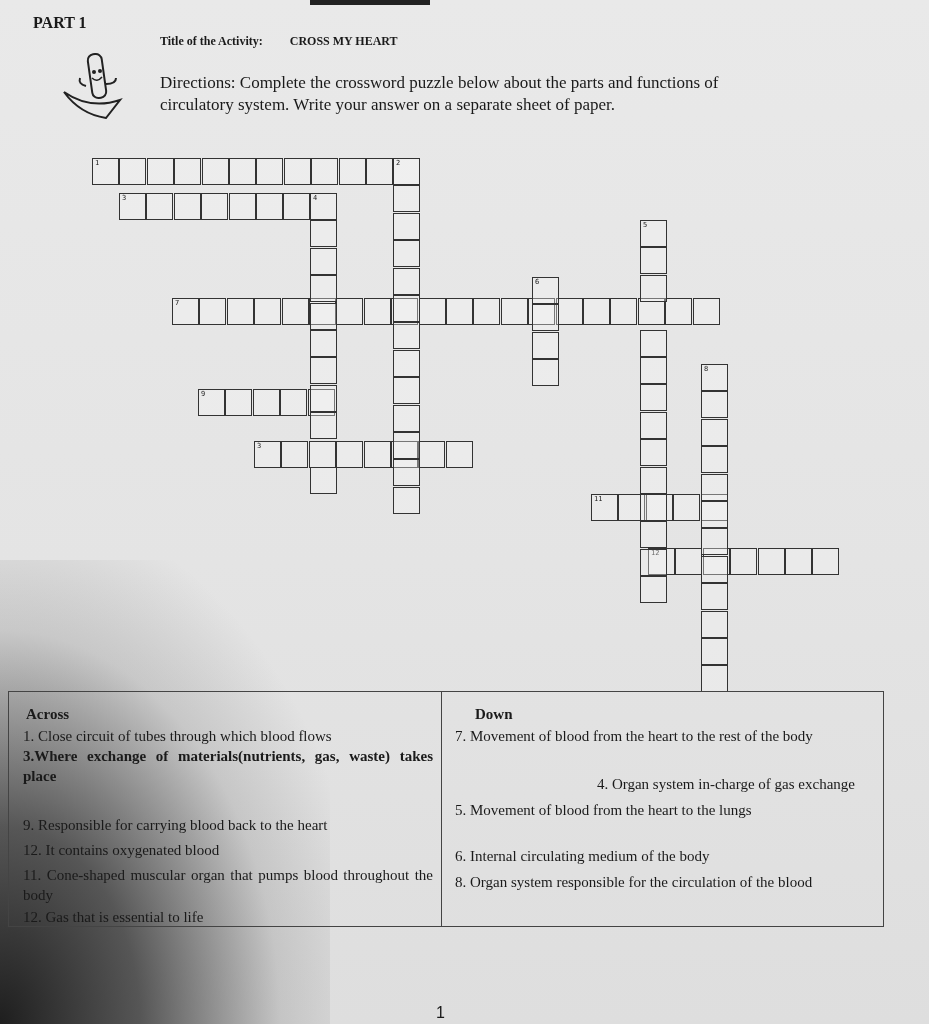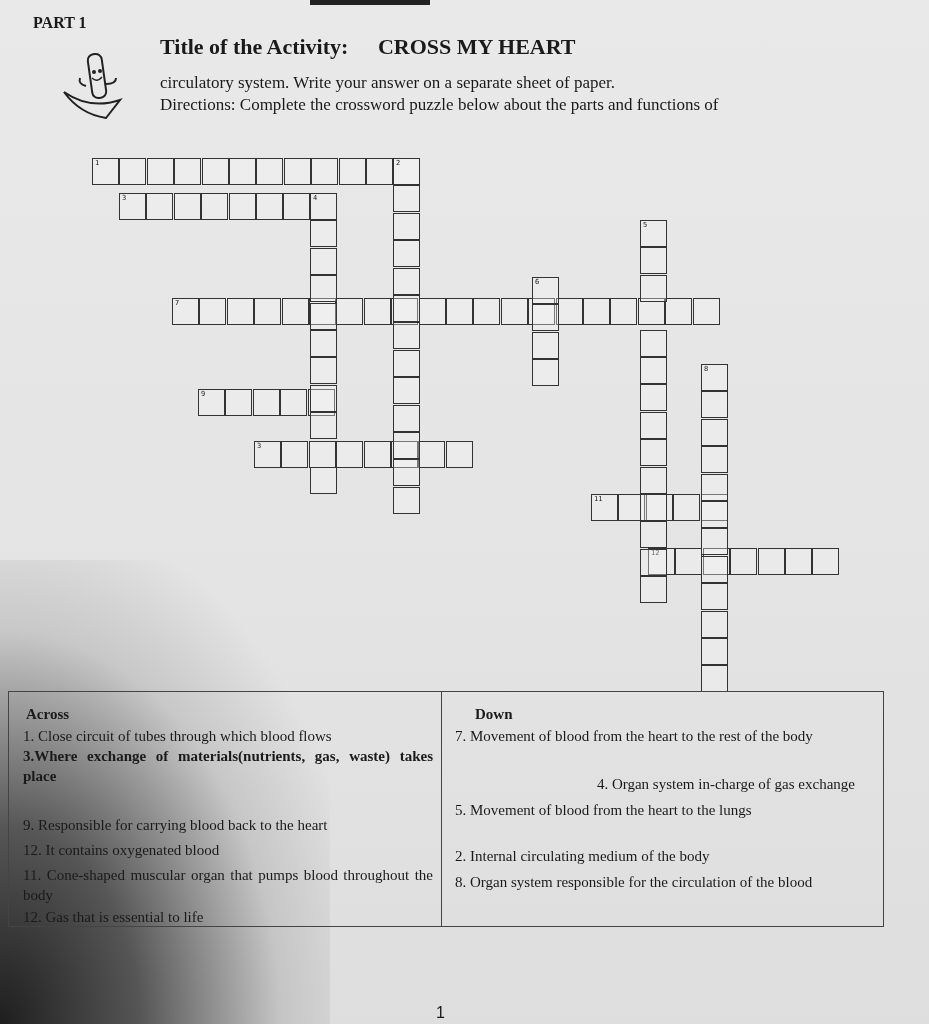--- a/index.html
+++ b/index.html
@@ -4,21 +4,21 @@
 <style>
   html,body{margin:0;padding:0;}
   body{width:929px;height:1024px;position:relative;overflow:hidden;
     background:linear-gradient(180deg,#e9e9e9 0%,#e4e4e4 55%,#dedede 100%);
     font-family:"Liberation Serif", serif;color:#1a1a1a;}
   .shade{position:absolute;left:0;top:560px;width:330px;height:464px;
     background:radial-gradient(ellipse at 0% 100%, rgba(20,20,20,0.95) 0%, rgba(40,40,40,0.75) 30%, rgba(120,120,120,0.25) 60%, rgba(200,200,200,0) 80%);
     pointer-events:none;}
   .topbar{position:absolute;left:310px;top:0;width:120px;height:5px;background:#222;}
   .part{position:absolute;left:33px;top:14px;font-size:16px;font-weight:bold;}
-  .title-row{position:absolute;left:160px;top:34px;font-size:22px;font-weight:bold;}
+  .title-row{position:absolute;left:160px;top:34px;font-size:12px;font-weight:bold;}
   .title-row .value{margin-left:24px;}
   .directions{position:absolute;left:160px;top:72px;width:680px;font-size:17px;line-height:22px;}
   .mascot{position:absolute;left:60px;top:48px;width:80px;height:72px;}
   .grid{position:absolute;left:0;top:0;width:929px;height:700px;}
   .cell{position:absolute;width:27px;height:27px;border:1.4px solid #333;box-sizing:border-box;background:rgba(245,245,245,0.35);}
   .num{position:absolute;left:2px;top:0px;font-family:"DejaVu Sans Mono", monospace;font-size:7px;}
   .clues{position:absolute;left:8px;top:691px;width:876px;height:236px;border:1.3px solid #444;box-sizing:border-box;}
   .col{position:absolute;top:0;bottom:0;}
   .col.across{left:0;width:432px;border-right:1.3px solid #444;}
   .col.down{left:432px;right:0;}
@@ -44,22 +44,22 @@
   <path d="M4 44 Q30 62 60 52 L46 70 Q20 66 4 44 Z" fill="none" stroke="#222" stroke-width="2"></path>
   <rect x="30" y="6" width="14" height="44" rx="6" fill="none" stroke="#222" stroke-width="2" transform="rotate(-8 37 28)"></rect>
   <circle cx="34" cy="24" r="2" fill="#222"></circle>
     <circle cx="40" cy="23" r="2" fill="#222"></circle>
   <path d="M32 30 Q37 35 42 29" fill="none" stroke="#222" stroke-width="1.5"></path>
   <path d="M26 38 Q18 36 20 30" fill="none" stroke="#222" stroke-width="2"></path>
   <path d="M46 36 Q56 36 56 30" fill="none" stroke="#222" stroke-width="2"></path>
 </svg>
 
 <div class="directions">
+  <div>Directions: Complete the crossword puzzle below about the parts and functions of</div>
   <div>circulatory system. Write your answer on a separate sheet of paper.</div>
-  <div>Directions: Complete the crossword puzzle below about the parts and functions of</div>
 </div>
 
 <div class="grid" id="grid">
     <div class="cell" style="left: 92px; top: 158px;">
       <span class="num">1</span>
     </div>
     <div class="cell" style="left: 119.4px; top: 158px;"></div>
     <div class="cell" style="left: 146.8px; top: 158px;"></div>
     <div class="cell" style="left: 174.2px; top: 158px;"></div>
     <div class="cell" style="left: 201.6px; top: 158px;"></div>
@@ -206,18 +206,18 @@
     <div class="clue" style="left:14px;top:123px;width:410px;">9. Responsible for carrying blood back to the heart</div>
     <div class="clue" style="left:14px;top:148px;width:410px;">12. It contains oxygenated blood</div>
     <div class="clue" style="left:14px;top:173px;width:410px;text-align:justify;">11. Cone-shaped muscular organ that pumps blood throughout the body</div>
     <div class="clue" style="left:14px;top:215px;width:410px;">12. Gas that is essential to life</div>
   </div>
   <div class="col down">
     <h3>Down</h3>
     <div class="clue" style="left:14px;top:34px;width:400px;">7. Movement of blood from the heart to the rest of the body</div>
     <div class="clue" style="left:14px;top:82px;width:400px;text-align:right;">4. Organ system in-charge of gas exchange</div>
     <div class="clue" style="left:14px;top:108px;width:400px;">5. Movement of blood from the heart to the lungs</div>
-    <div class="clue" style="left:14px;top:154px;width:400px;">2. Internal circulating medium of the body</div>
+    <div class="clue" style="left:14px;top:154px;width:400px;">6. Internal circulating medium of the body</div>
     <div class="clue" style="left:14px;top:180px;width:400px;">8. Organ system responsible for the circulation of the blood</div>
   </div>
 </div>
 
 <div class="page-num">1</div>
 
 </body></html>

